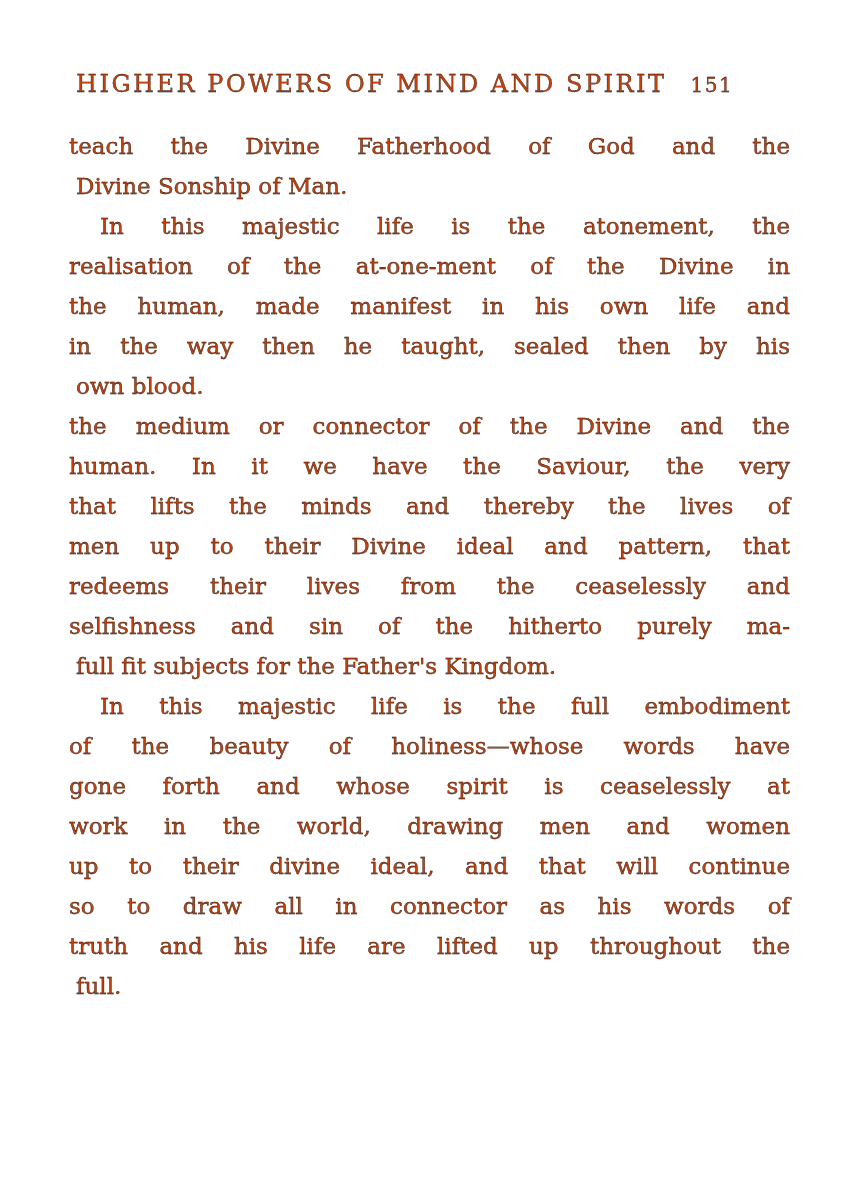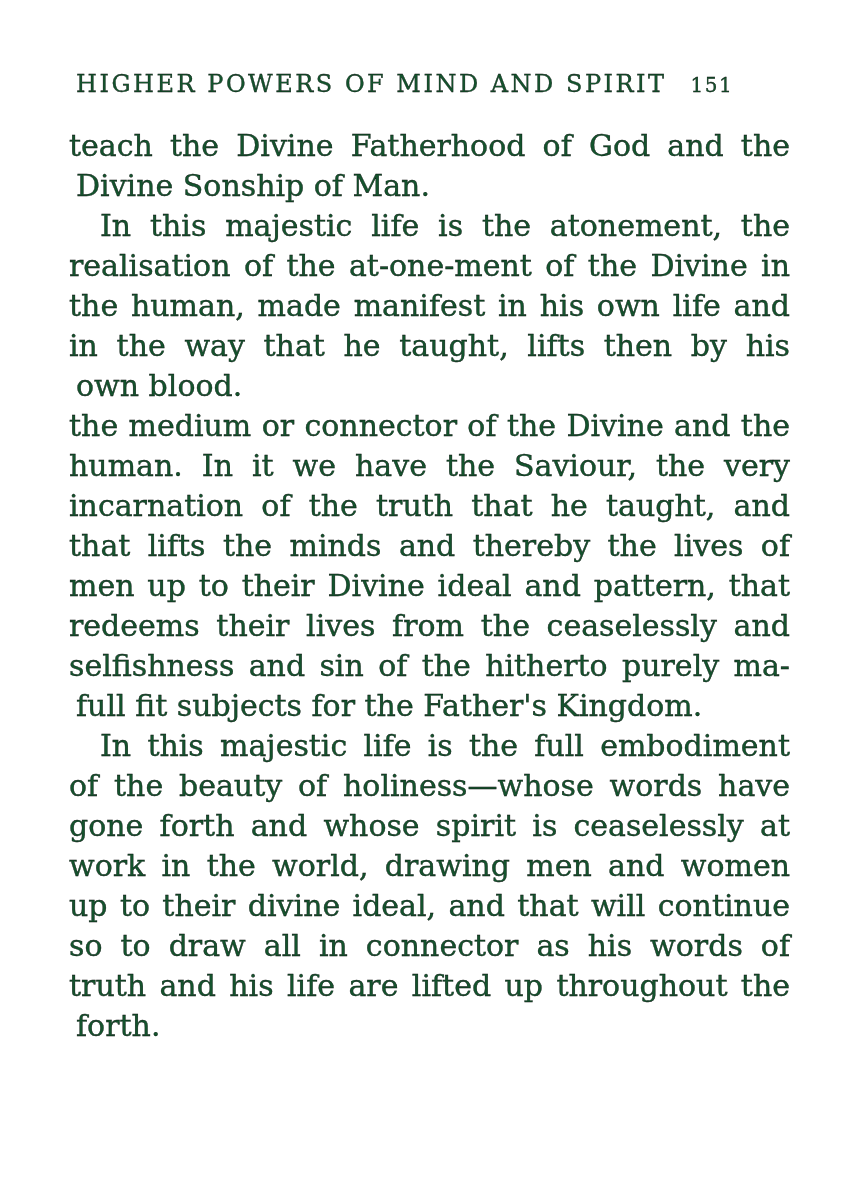--- a/index.html
+++ b/index.html
@@ -5,21 +5,21 @@
   html, body {
     margin: 0;
     padding: 0;
     background: #ffffff;
   }
   .page {
     position: relative;
     width: 860px;
     height: 1189px;
     background: #ffffff;
-    color: #14532d;
+    color: #c2410c;
     font-family: "DejaVu Serif", serif;
     overflow: hidden;
   }
   .running-head {
     position: absolute;
     left: 76px;
     top: 70px;
     display: flex;
     align-items: baseline;
     white-space: nowrap;
@@ -30,21 +30,21 @@
   .running-head .pagenum {
     margin-left: 24px;
     font-size: 20px;
     letter-spacing: 1.5px;
   }
   .body-text {
     position: absolute;
     left: 69px;
     top: 126px;
     width: 721px;
-    font-size: 30px;
+    font-size: 23px;
     line-height: 40px;
     -webkit-text-stroke: 0.35px #0a0a0a;
   }
   .line {
     height: 40px;
     text-align: justify;
     text-align-last: justify;
     white-space: nowrap;
   }
   .line.last {
@@ -69,40 +69,39 @@
 
     <div>
       <div class="line">teach the Divine Fatherhood of God and the</div>
       <div class="line last">Divine Sonship of Man.</div>
     </div>
 
     <div>
       <div class="line indent">In this majestic life is the atonement, the</div>
       <div class="line">realisation of the at-one-ment of the Divine in</div>
       <div class="line">the human, made manifest in his own life and</div>
-      <div class="line">in the way that he taught, lifts then by his</div>
+      <div class="line">in the way then he taught, sealed then by his</div>
       <div class="line last">own blood.</div>
     </div>
 
     <div>
       <div class="line">the medium or connector of the Divine and the</div>
       <div class="line">human.  In it we have the Saviour, the very</div>
-      <div class="line">incarnation of the truth that he taught, and</div>
       <div class="line">that lifts the minds and thereby the lives of</div>
       <div class="line">men up to their Divine ideal and pattern, that</div>
       <div class="line">redeems their lives from the ceaselessly and</div>
       <div class="line">selfishness and sin of the hitherto purely ma-</div>
       <div class="line last">full fit subjects for the Father's Kingdom.</div>
     </div>
 
     <div>
       <div class="line indent">In this majestic life is the full embodiment</div>
       <div class="line">of the beauty of holiness—whose words have</div>
       <div class="line">gone forth and whose spirit is ceaselessly at</div>
       <div class="line">work in the world, drawing men and women</div>
       <div class="line">up to their divine ideal, and that will continue</div>
       <div class="line">so to draw all in connector as his words of</div>
       <div class="line">truth and his life are lifted up throughout the</div>
-      <div class="line last">forth.</div>
+      <div class="line last">full.</div>
     </div>
 
   </div>
 </div>
 
 </body></html>

